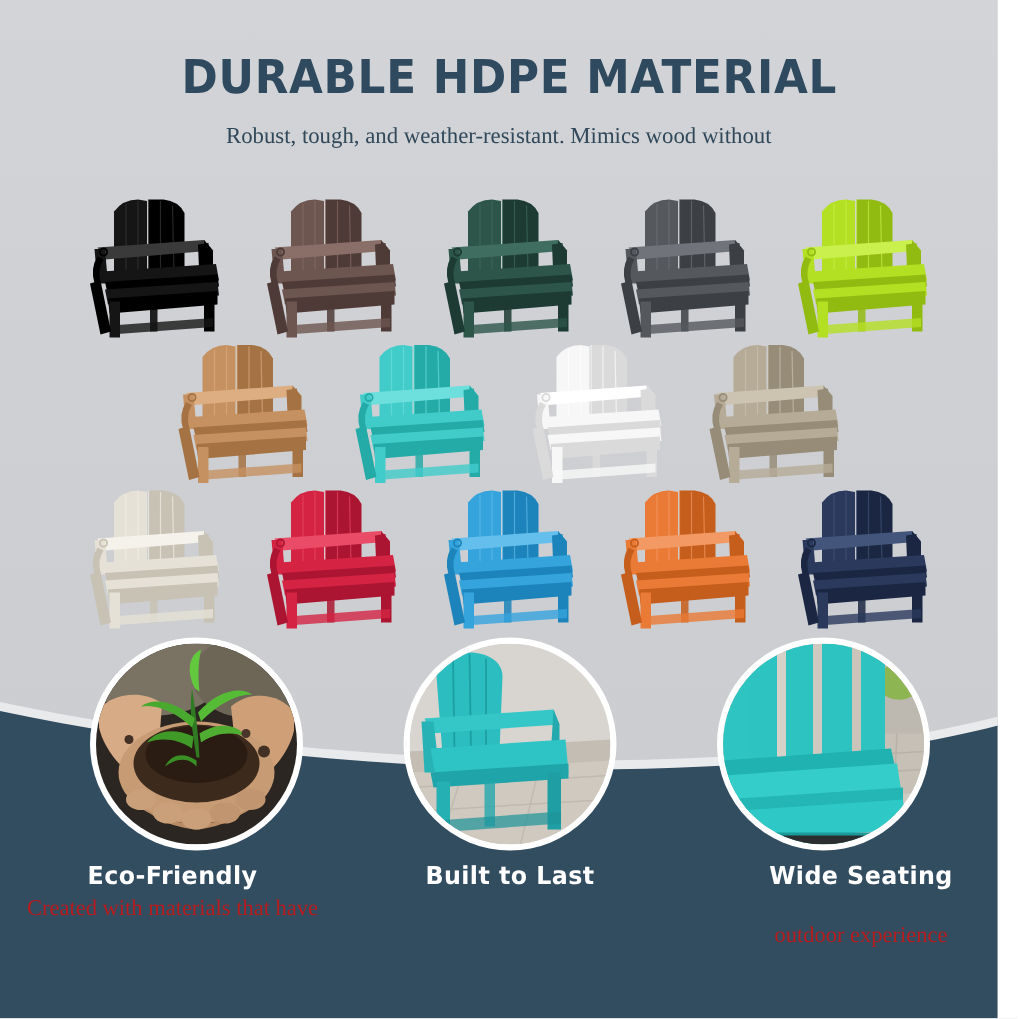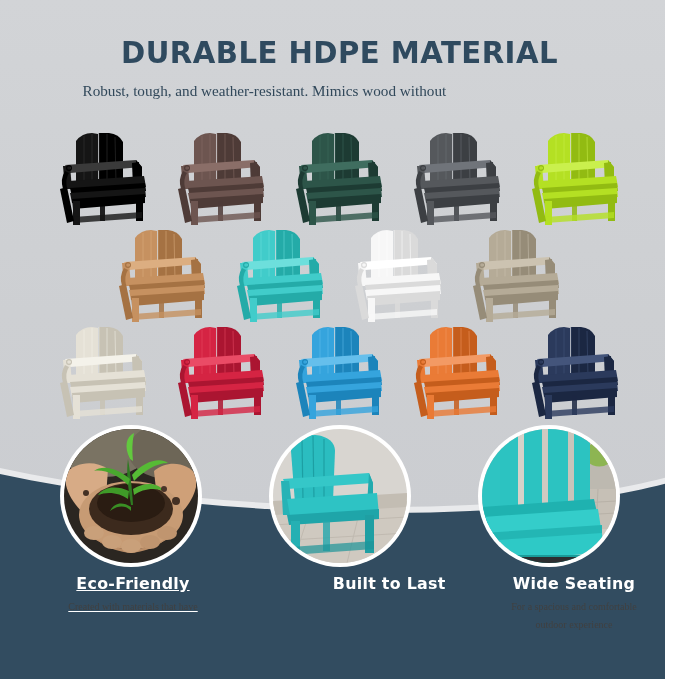--- a/index.html
+++ b/index.html
@@ -37,21 +37,21 @@
     letter-spacing: 0.5px;
     color: #2f4a5f;
     font-family: "DejaVu Sans", sans-serif;
     transform: scaleX(0.94);
   }
   .subhead {
     position: absolute;
     left: 50%; top: 80px;
     transform: translateX(-50%);
     width: 500px;
-    text-align: left;
+    text-align: center;
     font-size: 15.2px;
     line-height: 22px;
     color: #31485a;
     font-family: "Liberation Serif", serif;
   }
 
   
   .chair-rows { position: absolute; left: 0; top: 131px; width: 679px; }
   .chair-row {
     display: flex;
@@ -96,36 +96,36 @@
   #circle-last { left: 269px; top: 425px; }
   #circle-wide { left: 478px; top: 425px; }
 
   
   .feature {
     position: absolute;
     width: 220px;
     text-align: center;
     color: #ffffff;
   }
-  #feature-eco  { left: 23px;  top: 574px; text-decoration: underline; }
-  #feature-last { left: 230px; top: 574px; text-align: right; }
+  #feature-eco  { left: 5px;  top: 574px; }
+  #feature-last { left: 230px; top: 574px; }
   #feature-wide { left: 464px; top: 574px; }
   .feature-title {
     font-size: 16.5px;
     font-weight: 700;
     letter-spacing: 0.3px;
     font-family: "DejaVu Sans", sans-serif;
     margin-bottom: 5px;
     transform: scaleX(0.96);
   }
   .feature-desc {
-    font-size: 10px;
+    font-size: 15px;
     line-height: 17.5px;
     font-family: "Liberation Serif", serif;
-    color: #404040;
+    color: #b91c1c;
   }
 </style>
 </head>
 <body>
 
 <div class="infographic">
 
   <div class="top-panel"></div>
 
   <div class="headline">DURABLE HDPE MATERIAL</div>
@@ -772,18 +772,18 @@
     </div>
   </div>
 
   <div class="feature" id="feature-last">
     <div class="feature-title">Built to Last</div>
   </div>
 
   <div class="feature" id="feature-wide">
     <div class="feature-title">Wide Seating</div>
     <div class="feature-desc">
-      <span>For a spacious and comfortable</span><br>
+      <br>
       <span>outdoor experience</span>
     </div>
   </div>
 
 </div>
 
 </body></html>

